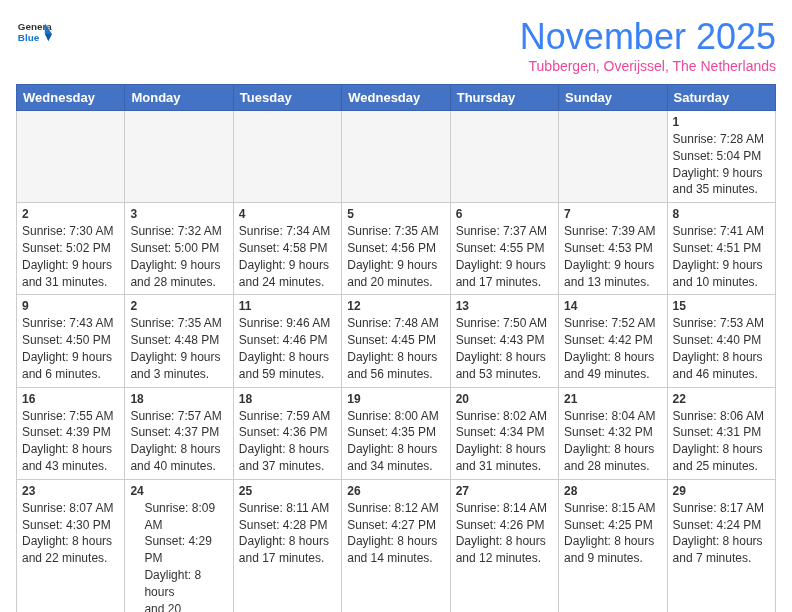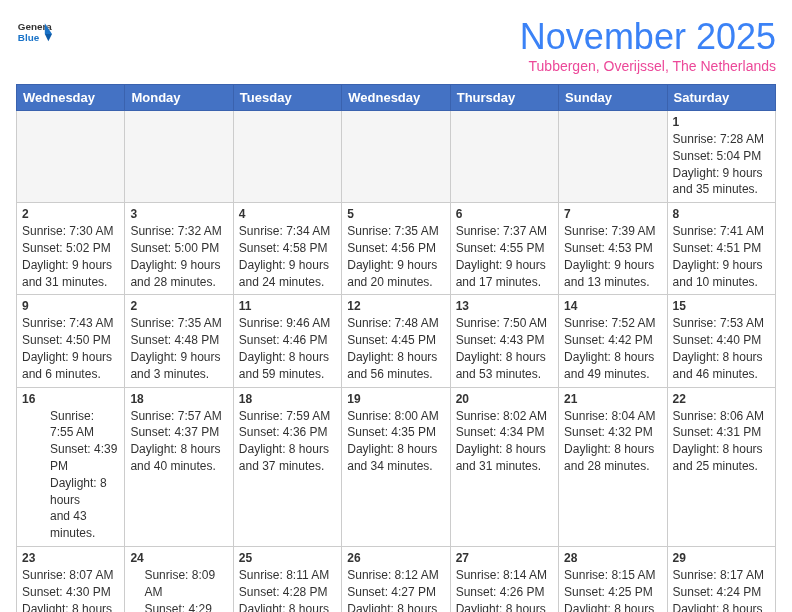--- a/index.html
+++ b/index.html
@@ -226,21 +226,21 @@
           <span class="day-number">15</span>
           <div class="day-info" style="white-space: pre-line;">Sunrise: 7:53 AM
 Sunset: 4:40 PM
 Daylight: 8 hours
 and 46 minutes.</div>
         </td>
       </tr>
       <tr>
         <td>
           <span class="day-number">16</span>
-          <div class="day-info" style="white-space: pre-line; margin-left: 28px;">Sunrise: 7:55 AM
+          <div class="day-info" style="white-space: pre-line;">Sunrise: 7:55 AM
 Sunset: 4:39 PM
 Daylight: 8 hours
 and 43 minutes.</div>
         </td>
         <td>
           <span class="day-number">18</span>
           <div class="day-info" style="white-space: pre-line;">Sunrise: 7:57 AM
 Sunset: 4:37 PM
 Daylight: 8 hours
 and 40 minutes.</div>

